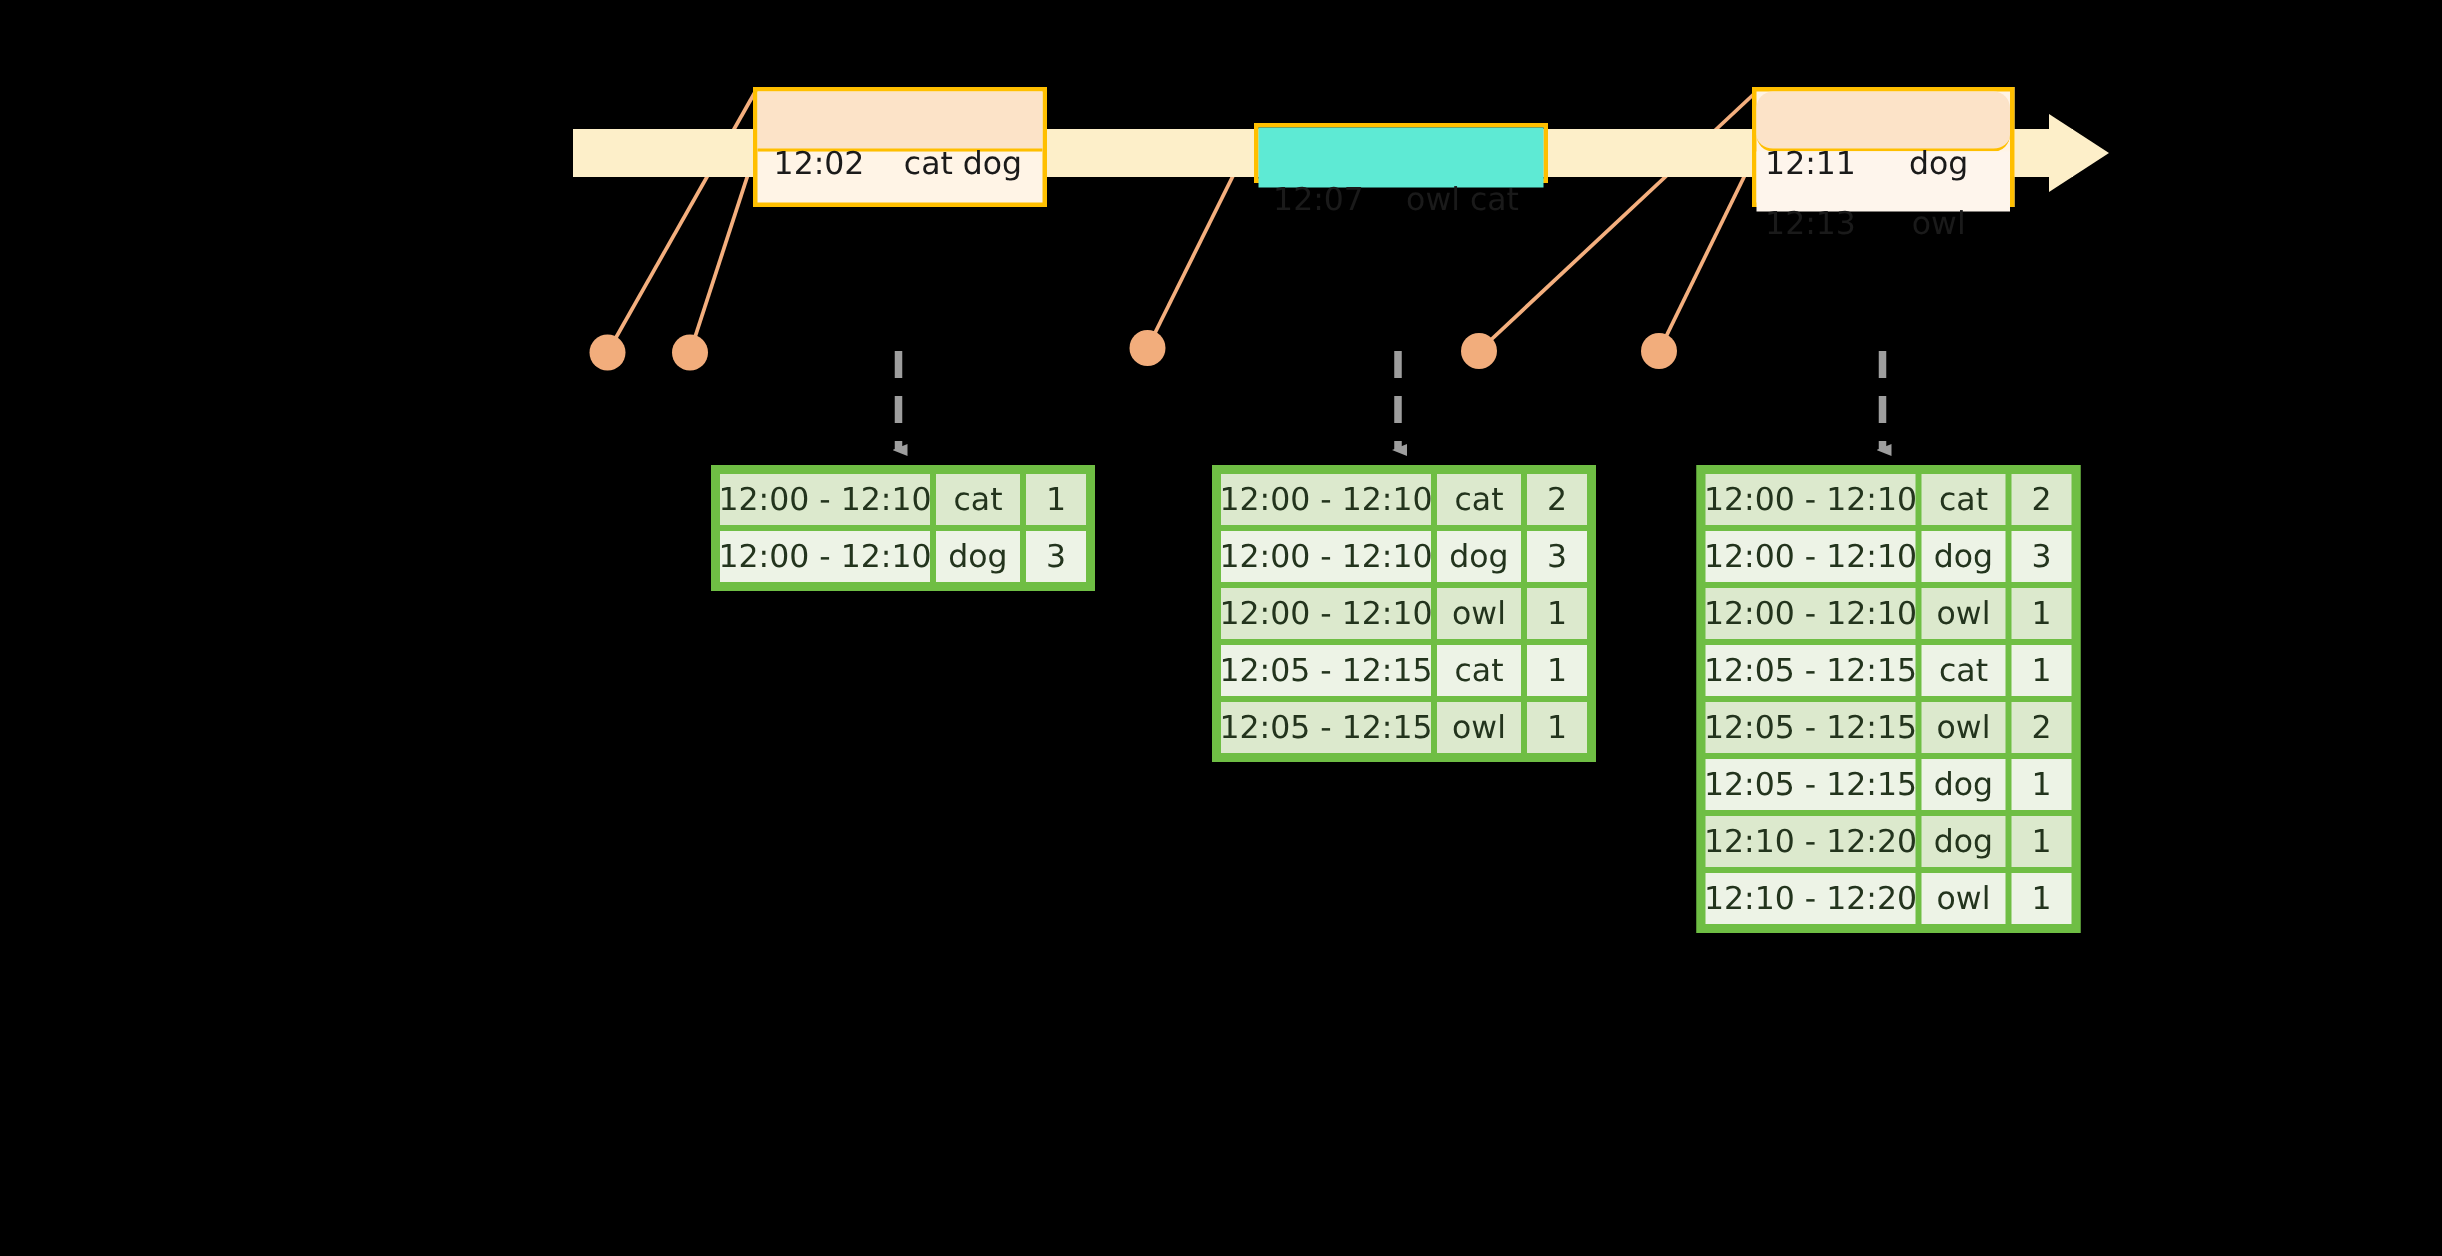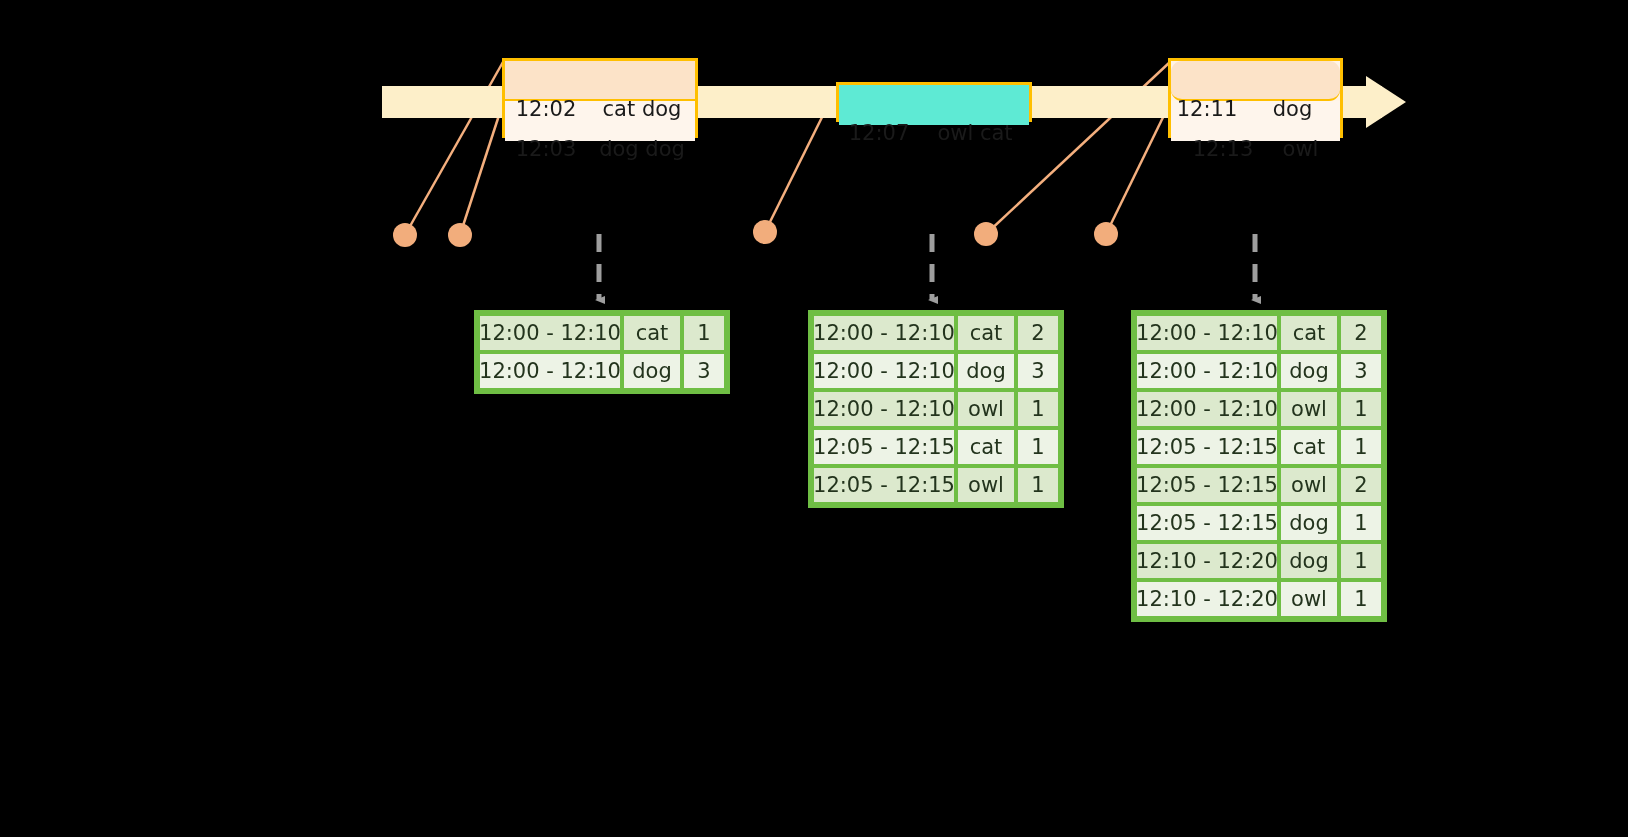--- a/index.html
+++ b/index.html
@@ -123,37 +123,33 @@
 
   <div class="timeline-bar" id="timeline-bar" style="left: 382px; top: 86px; width: 1000px; height: 32px; background: rgb(253, 239, 201);"></div>
   <div class="timeline-head" id="timeline-head" style="left: 1366px; top: 76px; border-top: 26px solid transparent; border-bottom: 26px solid transparent; border-left: 40px solid rgb(253, 239, 201);"></div>
 
   <div id="event-boxes">
       <div class="event-box" style="left: 502px; top: 58px; width: 196px; height: 80px;">
         <div class="event-row top" style="height: 40px;">
           <div class="event-cell time" style="width: 84px;">12:02</div>
           <div class="event-cell words" style="flex: 1 1 0%;">cat dog</div>
         </div>
-        <div class="event-row bottom" style="height: 40px;">
-          <div class="event-cell time" style="width: 84px;">12:03</div>
-          <div class="event-cell words" style="flex: 1 1 0%;">dog dog</div>
-        </div>
       </div>
       <div class="event-box" style="left: 836px; top: 82px; width: 196px; height: 40px;">
         <div class="event-row single" style="height: 40px;">
           <div class="event-cell time" style="width: 82px;">12:07</div>
           <div class="event-cell words" style="flex: 1 1 0%;">owl cat</div>
         </div>
       </div>
       <div class="event-box" style="left: 1168px; top: 58px; width: 175px; height: 80px;">
         <div class="event-row top" style="height: 40px; border-radius: 11px;">
           <div class="event-cell time" style="width: 74px;">12:11</div>
           <div class="event-cell words" style="flex: 1 1 0%;">dog</div>
         </div>
-        <div class="event-row bottom" style="height: 40px; padding-left: 16px;">
+        <div class="event-row bottom" style="height: 40px;">
           <div class="event-cell time" style="width: 74px;">12:13</div>
           <div class="event-cell words" style="flex: 1 1 0%;">owl</div>
         </div>
       </div>
     </div>
 
   <div id="result-tables">
       <div class="result-table" style="left: 474px; top: 310px; width: 256px;">
         <div class="res-row shade-a" style="height: 38px;">
           <div class="res-cell c-window" style="width: 140px;">12:00 - 12:10</div>

